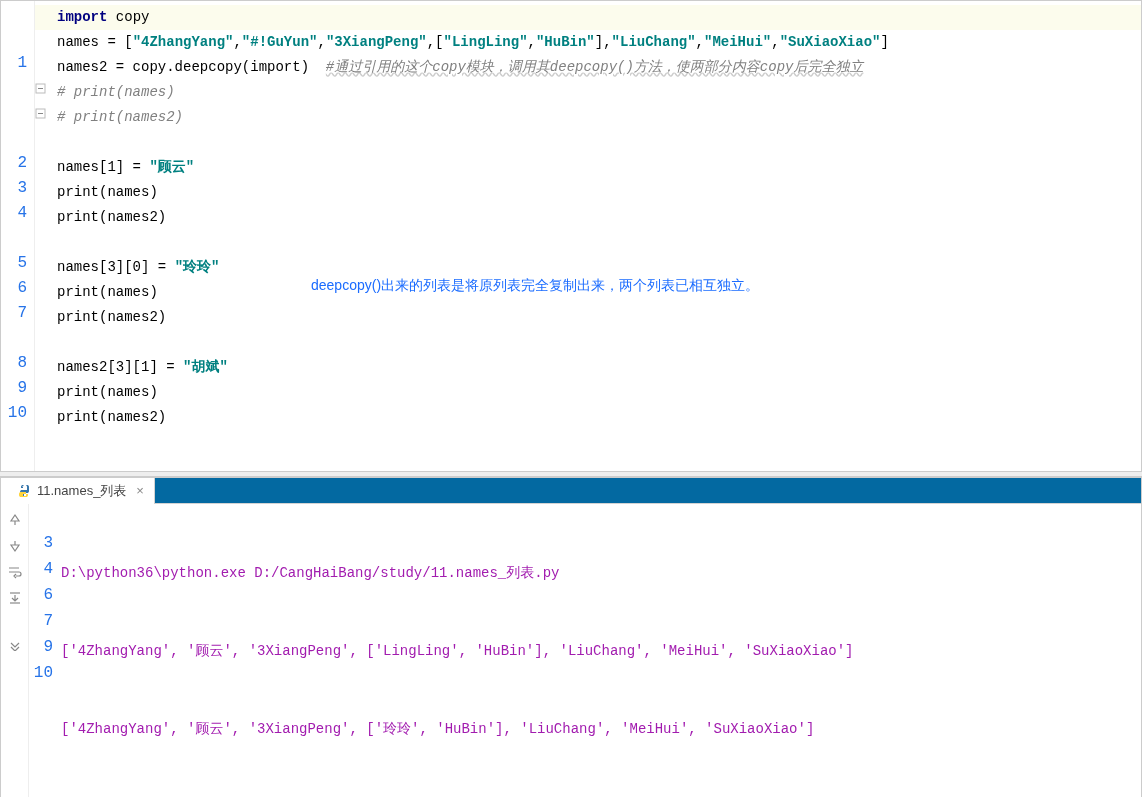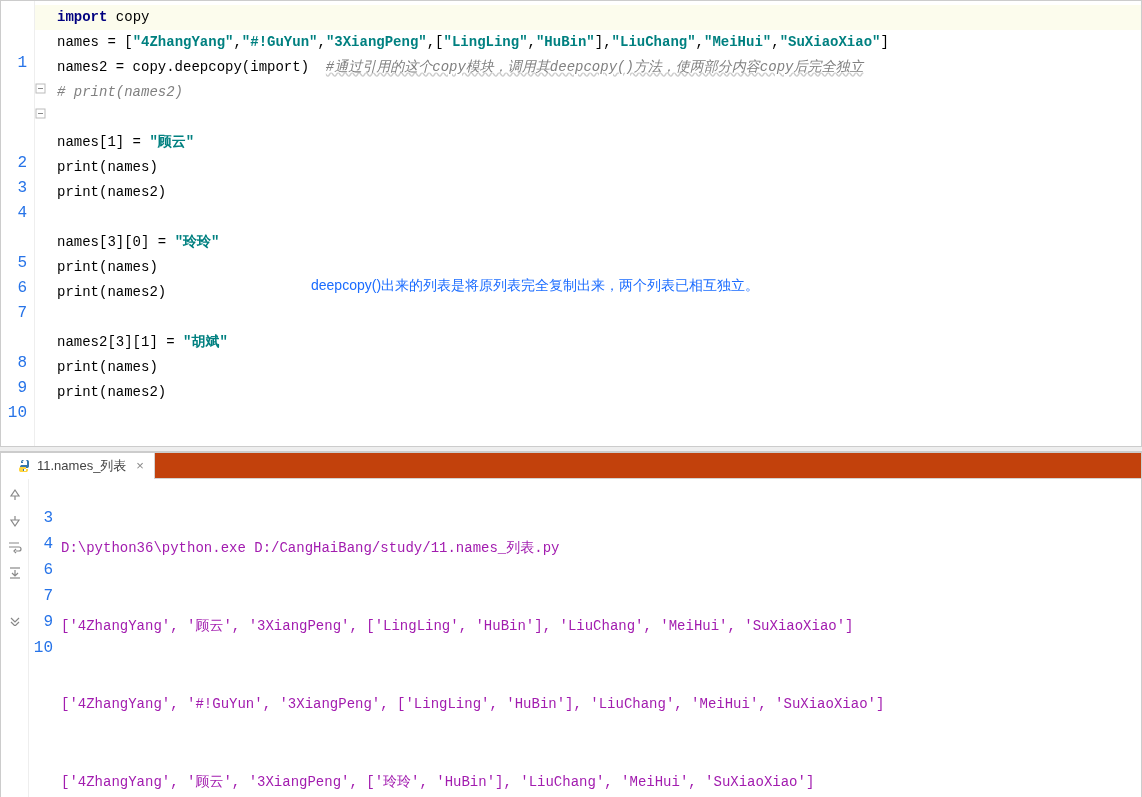--- a/index.html
+++ b/index.html
@@ -14,21 +14,21 @@
   .first-line-bg { position: absolute; top: 4px; left: -56px; right: 0; height: 25px; background: #fcfced; z-index: -1; }
   .code-line { height: 25px; white-space: pre; }
   .kw { color: #000080; font-weight: bold; }
   .str { color: #008080; font-weight: bold; }
   .com { color: #808080; font-style: italic; }
   .u-com { color: #808080; font-style: italic; text-decoration: underline wavy #ccc; }
   .fn { color: #000; }
   .annotation { position: absolute; color: #1b6cff; font-size: 14px; font-family: "Microsoft YaHei", sans-serif; }
   .splitter { height: 6px; background: #eee; border-top: 1px solid #ccc; border-bottom: 1px solid #ccc; }
   .run-panel { border: 1px solid #ccc; }
-  .tab-bar { display: flex; align-items: center; background: #c2410c; height: 26px; border-bottom: 1px solid #d3d3d3; }
+  .tab-bar { display: flex; align-items: center; background: #0369a1; height: 26px; border-bottom: 1px solid #d3d3d3; }
   .tab { display: flex; align-items: center; gap: 6px; padding: 0 10px 0 16px; height: 26px; background: #fff; border-right: 1px solid #d3d3d3; font-family: "Microsoft YaHei", sans-serif; font-size: 13px; color: #444; }
   .tab .py-icon { display: inline-flex; width: 14px; height: 14px; }
   .tab .close-x { color: #888; font-size: 13px; margin-left: 4px; }
   .console { display: flex; }
   .tool-col { width: 28px; flex-shrink: 0; background: #fff; display: flex; flex-direction: column; align-items: center; gap: 10px; padding-top: 8px; border-right: 1px solid #eee; color: #aaa; }
   .tool-icon { width: 16px; height: 16px; cursor: pointer; display: flex; align-items: center; justify-content: center; }
   .out-gutter { width: 28px; flex-shrink: 0; padding-top: 4px; }
   .out-num { height: 26px; text-align: right; color: #2673e8; font-size: 16px; padding-right: 4px; }
   .out-body { flex: 1; padding: 4px 0 4px 4px; line-height: 26px; white-space: pre; overflow: hidden; }
   .out-cmd { color: #5a5a5a; }
@@ -63,20 +63,21 @@
           <rect x="1" y="1" width="9" height="9" fill="#fff" stroke="#bbb"></rect>
           <line x1="3" y1="5.5" x2="8" y2="5.5" stroke="#888"></line>
         </svg>
     </span>
   </div>
   <div class="code-body" style="position:relative">
     <div class="first-line-bg" style="z-index:-1"></div>
     <div class="code-line"><span class="kw">import</span><span> copy</span></div>
     <div class="code-line"><span>names = [</span><span class="str">"4ZhangYang"</span><span>,</span><span class="str">"#!GuYun"</span><span>,</span><span class="str">"3XiangPeng"</span><span>,[</span><span class="str">"LingLing"</span><span>,</span><span class="str">"HuBin"</span><span>],</span><span class="str">"LiuChang"</span><span>,</span><span class="str">"MeiHui"</span><span>,</span><span class="str">"SuXiaoXiao"</span><span>]</span></div>
     <div class="code-line"><span>names2 = copy.deepcopy(import)  </span><span class="u-com">#通过引用的这个copy模块，调用其deepcopy()方法，使两部分内容copy后完全独立</span></div>
+    <div class="code-line"><span class="com"># print(names)</span></div>
     <div class="code-line"><span class="com"># print(names2)</span></div>
     <div class="code-line"></div>
     <div class="code-line"><span>names[1] = </span><span class="str">"顾云"</span></div>
     <div class="code-line"><span class="fn">print</span><span>(names)</span></div>
     <div class="code-line"><span class="fn">print</span><span>(names2)</span></div>
     <div class="code-line"></div>
     <div class="code-line"><span>names[3][0] = </span><span class="str">"玲玲"</span></div>
     <div class="code-line"><span class="fn">print</span><span>(names)</span></div>
     <div class="code-line"><span class="fn">print</span><span>(names2)</span></div>
     <div class="code-line"></div>
@@ -144,21 +145,20 @@
       <div class="out-num">3</div>
       <div class="out-num">4</div>
       <div class="out-num">6</div>
       <div class="out-num">7</div>
       <div class="out-num">9</div>
       <div class="out-num">10</div>
     </div>
     <div class="out-body">
       <div class="out-line out-cmd">D:\python36\python.exe D:/CangHaiBang/study/11.names_列表.py</div>
       <div class="out-line">['4ZhangYang', '顾云', '3XiangPeng', ['LingLing', 'HuBin'], 'LiuChang', 'MeiHui', 'SuXiaoXiao']</div>
-      <div class="out-line">['4ZhangYang', '#!GuYun', '3XiangPeng', ['LingLing', 'HuBin'], 'LiuChang', 'MeiHui', 'SuXiaoXiao']</div>
       <div class="out-line">['4ZhangYang', '顾云', '3XiangPeng', ['玲玲', 'HuBin'], 'LiuChang', 'MeiHui', 'SuXiaoXiao']</div>
       
       
       
     </div>
 
   </div>
 </div>
 
 </body></html>

